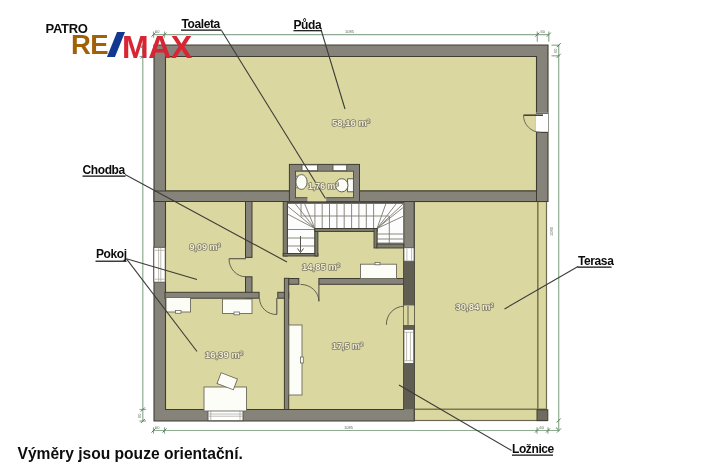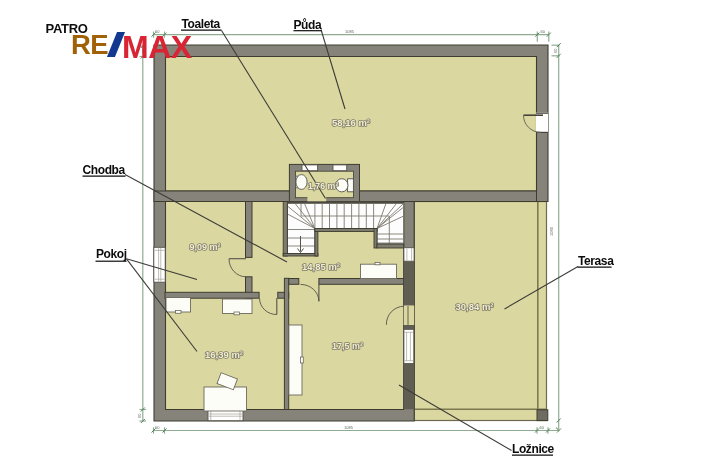--- a/index.html
+++ b/index.html
@@ -294,13 +294,14 @@
     <text x="332" y="349" font-size="9px">17,5 m²</text>
     <text x="455.5" y="309.5">30,84 m²</text>
   </g>
 </svg>
 
 <div style="position:absolute;left:45.5px;top:21px;font-weight:bold;font-size:13px;color:#0d0d0d;letter-spacing:-0.3px;">PATRO</div>
 <div style="position:absolute;left:71px;top:28.5px;font-weight:bold;font-size:27.5px;color:#a16207;letter-spacing:-0.5px;">RE</div>
 <div style="position:absolute;left:111.5px;top:32px;width:8px;height:25px;background:#13388f;transform:skewX(-22deg);"></div>
 <div style="position:absolute;left:122px;top:28.5px;font-weight:bold;font-size:32px;color:#d92433;letter-spacing:-0.5px;">MAX</div>
 
+<div style="position:absolute;left:17.5px;top:445px;font-weight:bold;font-size:15.6px;color:#0d0d0d;">Výměry jsou pouze orientační.</div>
 </div>
 
 </body></html>

